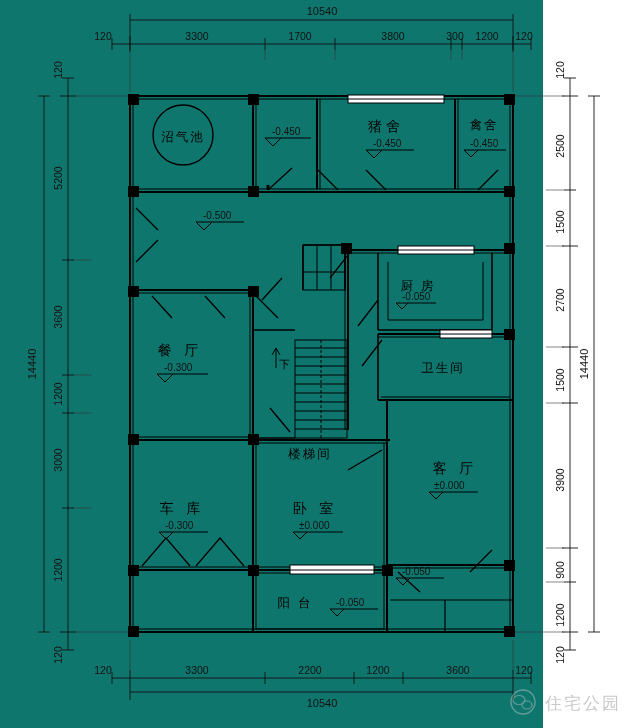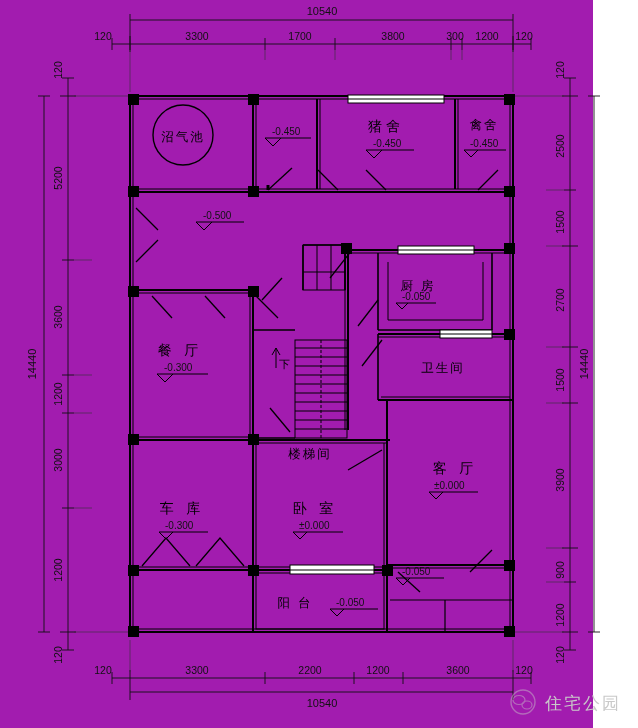--- a/index.html
+++ b/index.html
@@ -1,18 +1,18 @@
 <!DOCTYPE html>
 <html><head>
 <meta charset="utf-8">
 <style>
   html,body{margin:0;padding:0;background:#ffffff;}
   body{width:638px;height:728px;overflow:hidden;
        font-family:"DejaVu Sans","Liberation Sans",sans-serif;}
-  #stage{position:relative;width:593px;height:728px;background:#a21caf;}
+  #stage{position:relative;width:543px;height:728px;background:#0f766e;}
   svg{display:block;}
   .dimtxt{font-family:"Liberation Sans",sans-serif;font-size:11px;fill:#111;}
   .dimtxt-sm{font-family:"Liberation Sans",sans-serif;font-size:10.5px;fill:#111;}
   .roomtxt{font-family:"DejaVu Sans",sans-serif;font-size:14px;fill:#000;letter-spacing:4px;}
   .roomtxt-sm{font-family:"DejaVu Sans",sans-serif;font-size:12.5px;fill:#000;letter-spacing:2px;}
   .elev{font-family:"Liberation Sans",sans-serif;font-size:10px;fill:#111;}
   .arrowtxt{font-family:"DejaVu Sans",sans-serif;font-size:11px;fill:#000;}
   .wm{font-family:"DejaVu Sans",sans-serif;font-size:17px;fill:#c9c9c9;letter-spacing:2px;}
 </style>
 </head>

